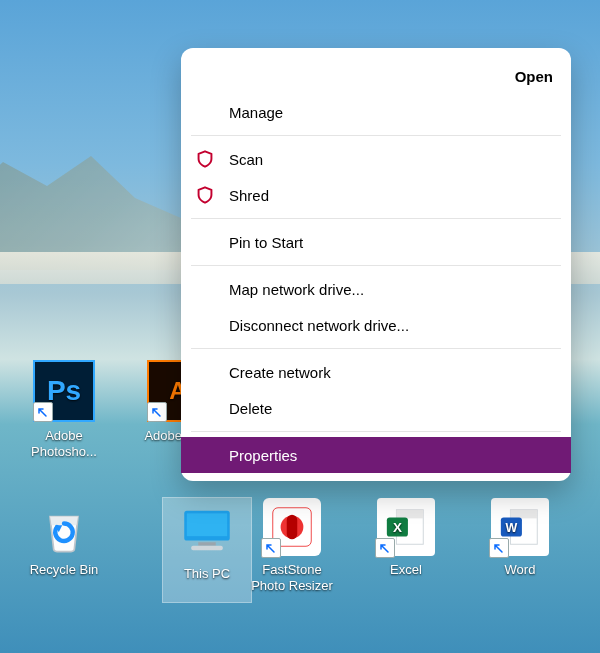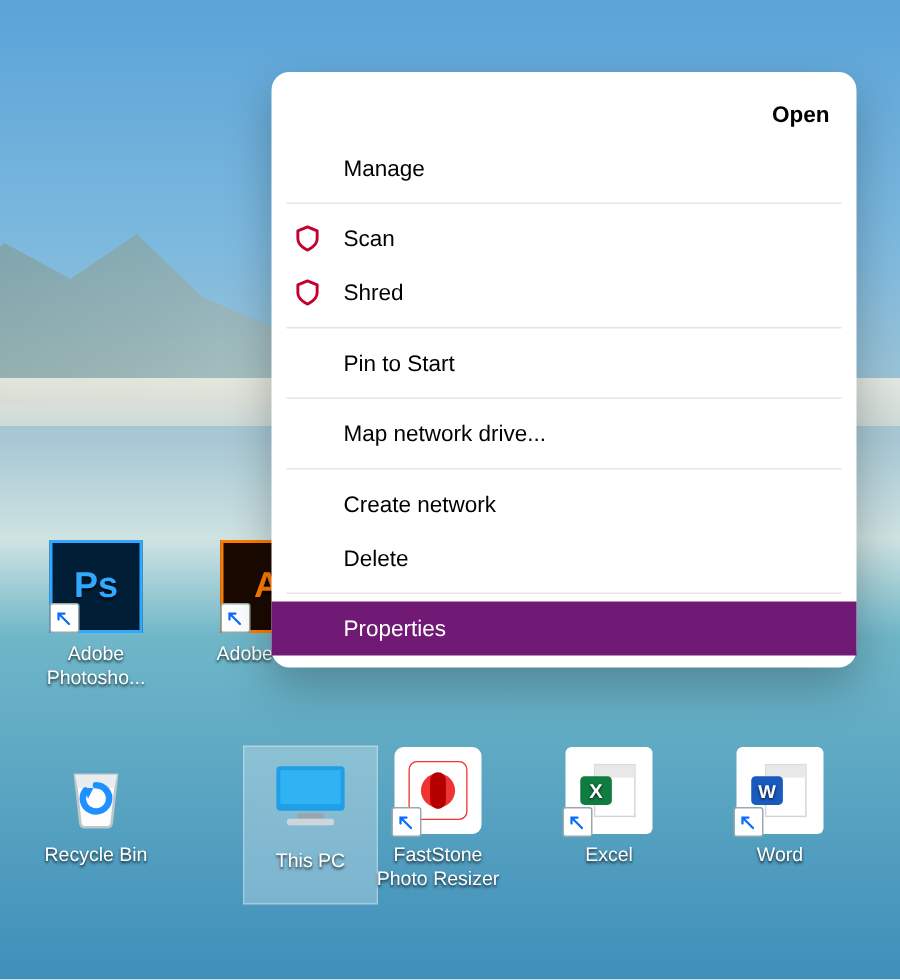--- a/index.html
+++ b/index.html
@@ -26,21 +26,21 @@
   .dicon .tile{width:58px;height:58px;margin:0 auto 6px;position:relative;}
   .dicon .lbl{line-height:16px;}
   .dicon.sel{background:rgba(255,255,255,.28);outline:1px solid rgba(255,255,255,.5);}
   .dicon.sel .tile{}
   
   .sc-arrow{position:absolute;left:-2px;bottom:-2px;width:18px;height:18px;background:#fff;
     border:1px solid #9aa;border-radius:2px;display:flex;align-items:center;justify-content:center;}
   .sc-arrow svg{width:12px;height:12px;}
   
   .ps-tile{background:#001e36;border:2px solid #31a8ff;display:flex;align-items:center;justify-content:center;}
-  .ps-tile span{color:#31a8ff;font-weight:700;font-size:24px;font-family:Arial,sans-serif;}
+  .ps-tile span{color:#31a8ff;font-weight:700;font-size:28px;font-family:Arial,sans-serif;}
   .an-tile{background:#1a0a00;border:2px solid #ff7b00;display:flex;align-items:center;justify-content:center;}
   .an-tile span{color:#ff7b00;font-weight:700;font-size:24px;}
   .bin-tile{display:flex;align-items:center;justify-content:center;}
   .fs-tile{background:#fff;border-radius:6px;display:flex;align-items:center;justify-content:center;}
   .ex-tile,.wd-tile{background:#fff;border-radius:4px;display:flex;align-items:center;justify-content:center;}
   
   .menu{position:absolute;left:181px;top:48px;width:390px;background:#fff;
     border-radius:12px;box-shadow:0 12px 30px rgba(0,0,0,.25);padding:10px 0 8px;
     color:#000;font-size:15px;}
   .menu .item{height:36px;display:flex;align-items:center;padding:0 18px 0 48px;position:relative;cursor:default;}
@@ -181,20 +181,23 @@
       <span>Shred</span>
     </div>
     <div class="sep"></div>
     <div class="item">
       <span>Pin to Start</span>
     </div>
     <div class="sep"></div>
     <div class="item">
       <span>Map network drive...</span>
     </div>
+    <div class="item">
+      <span>Disconnect network drive...</span>
+    </div>
     <div class="sep"></div>
     <div class="item">
       <span>Create network</span>
     </div>
     <div class="item">
       <span>Delete</span>
     </div>
     <div class="sep"></div>
     <div class="item hl">
       <span>Properties</span>

